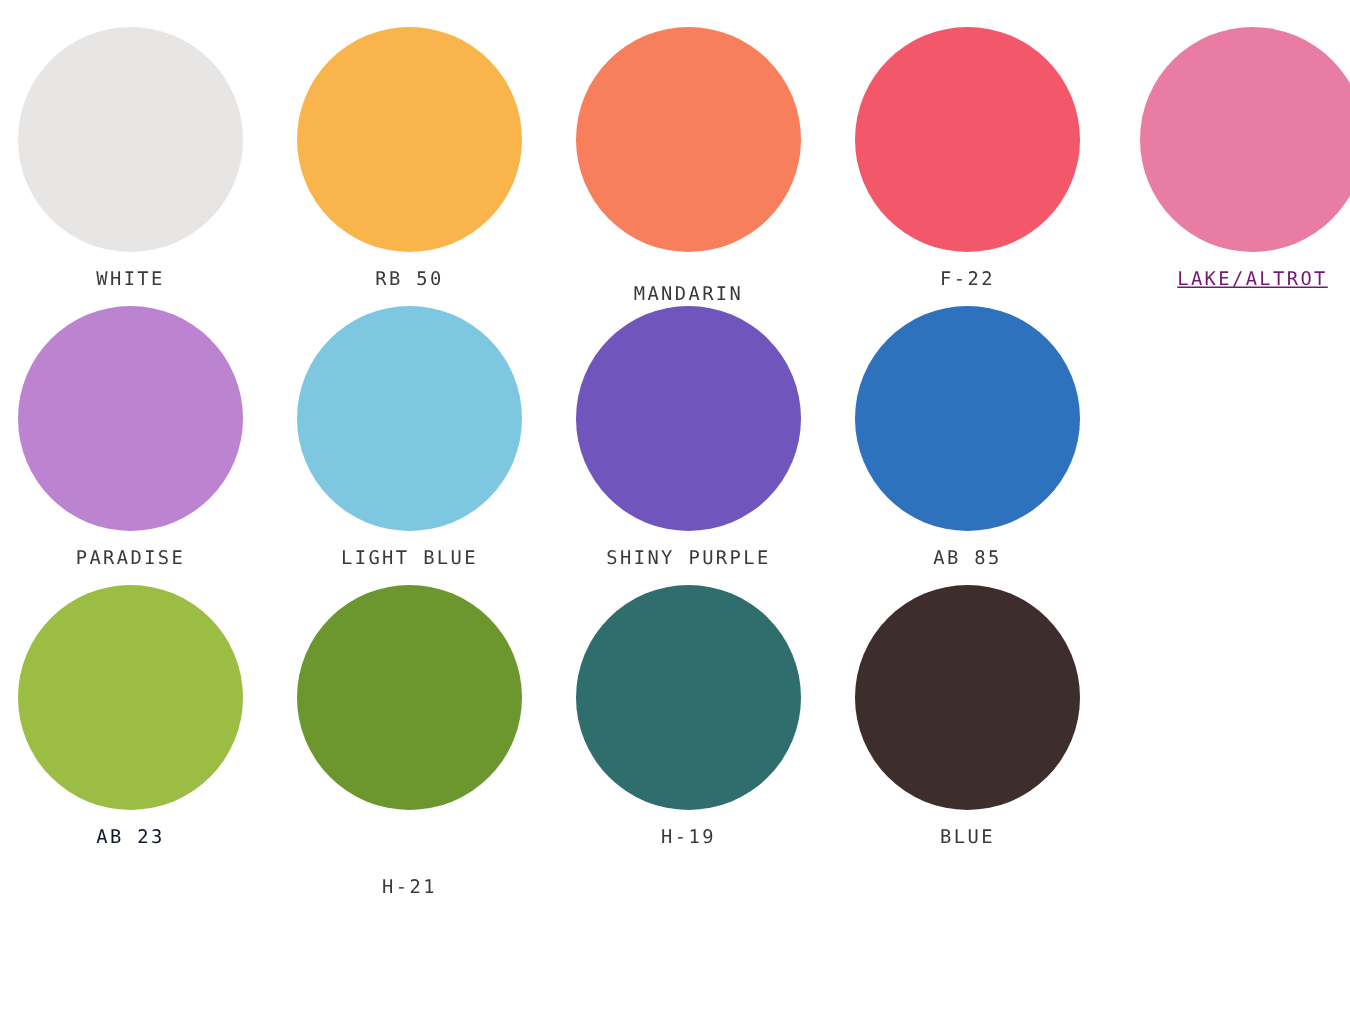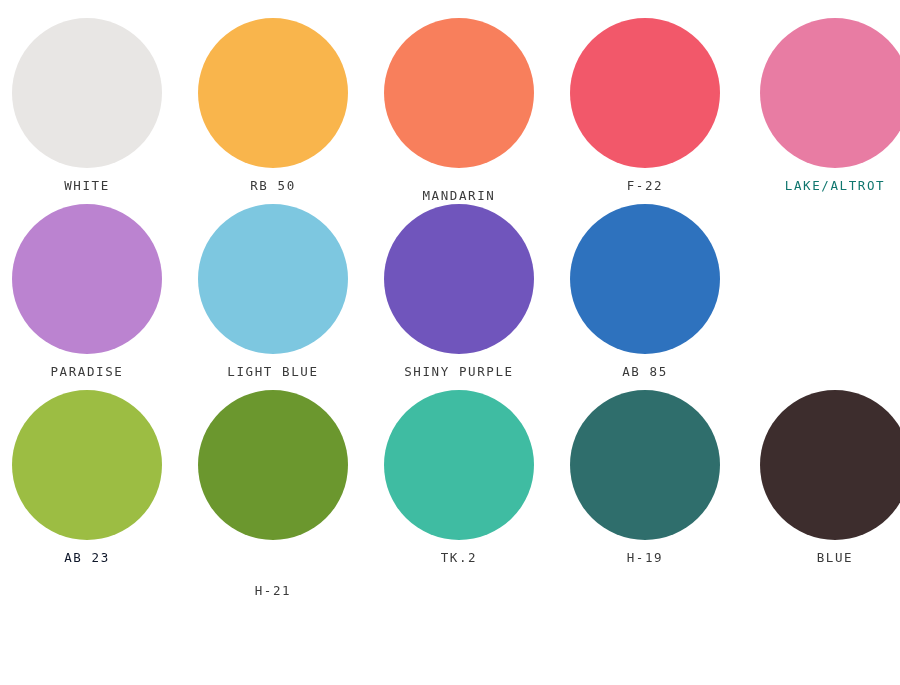--- a/index.html
+++ b/index.html
@@ -91,21 +91,21 @@
       <div class="swatch-cell">
         <span class="swatch-disc" style="background: rgb(248, 127, 92);"></span>
         <span class="swatch-label" style="color: rgb(58, 58, 58); margin-top: 21px;">MANDARIN</span>
       </div>
       <div class="swatch-cell">
         <span class="swatch-disc" style="background: rgb(242, 88, 106);"></span>
         <span class="swatch-label" style="color: rgb(58, 58, 58);">F-22</span>
       </div>
       <div class="swatch-cell">
         <span class="swatch-disc" style="background: rgb(232, 124, 163);"></span>
-        <span class="swatch-label" style="color: #0f766e;">LAKE/ALTROT</span>
+        <span class="swatch-label" style="color: #701a75; text-decoration: underline;">LAKE/ALTROT</span>
       </div>
     </div>
 
     <div class="swatch-row">
       <div class="swatch-cell">
         <span class="swatch-disc" style="background: rgb(187, 131, 208);"></span>
         <span class="swatch-label" style="color: rgb(58, 58, 58); text-align: center;">PARADISE</span>
       </div>
       <div class="swatch-cell">
         <span class="swatch-disc" style="background: rgb(125, 199, 224);"></span>
@@ -124,24 +124,20 @@
     <div class="swatch-row">
       <div class="swatch-cell">
         <span class="swatch-disc" style="background: rgb(156, 189, 67);"></span>
         <span class="swatch-label" style="color: #0f172a;">AB 23</span>
       </div>
       <div class="swatch-cell">
         <span class="swatch-disc" style="background: rgb(107, 151, 46);"></span>
         <span class="swatch-label" style="color: rgb(58, 58, 58); margin-top: 44px;">H-21</span>
       </div>
       <div class="swatch-cell">
-        <span class="swatch-disc" style="background: rgb(63, 188, 162);"></span>
-        <span class="swatch-label" style="color: rgb(58, 58, 58);">TK.2</span>
-      </div>
-      <div class="swatch-cell">
         <span class="swatch-disc" style="background: rgb(47, 110, 108);"></span>
         <span class="swatch-label" style="color: rgb(58, 58, 58);">H-19</span>
       </div>
       <div class="swatch-cell">
         <span class="swatch-disc" style="background: rgb(61, 45, 45);"></span>
         <span class="swatch-label" style="color: rgb(58, 58, 58);">BLUE</span>
       </div>
     </div>
 
   </div>

